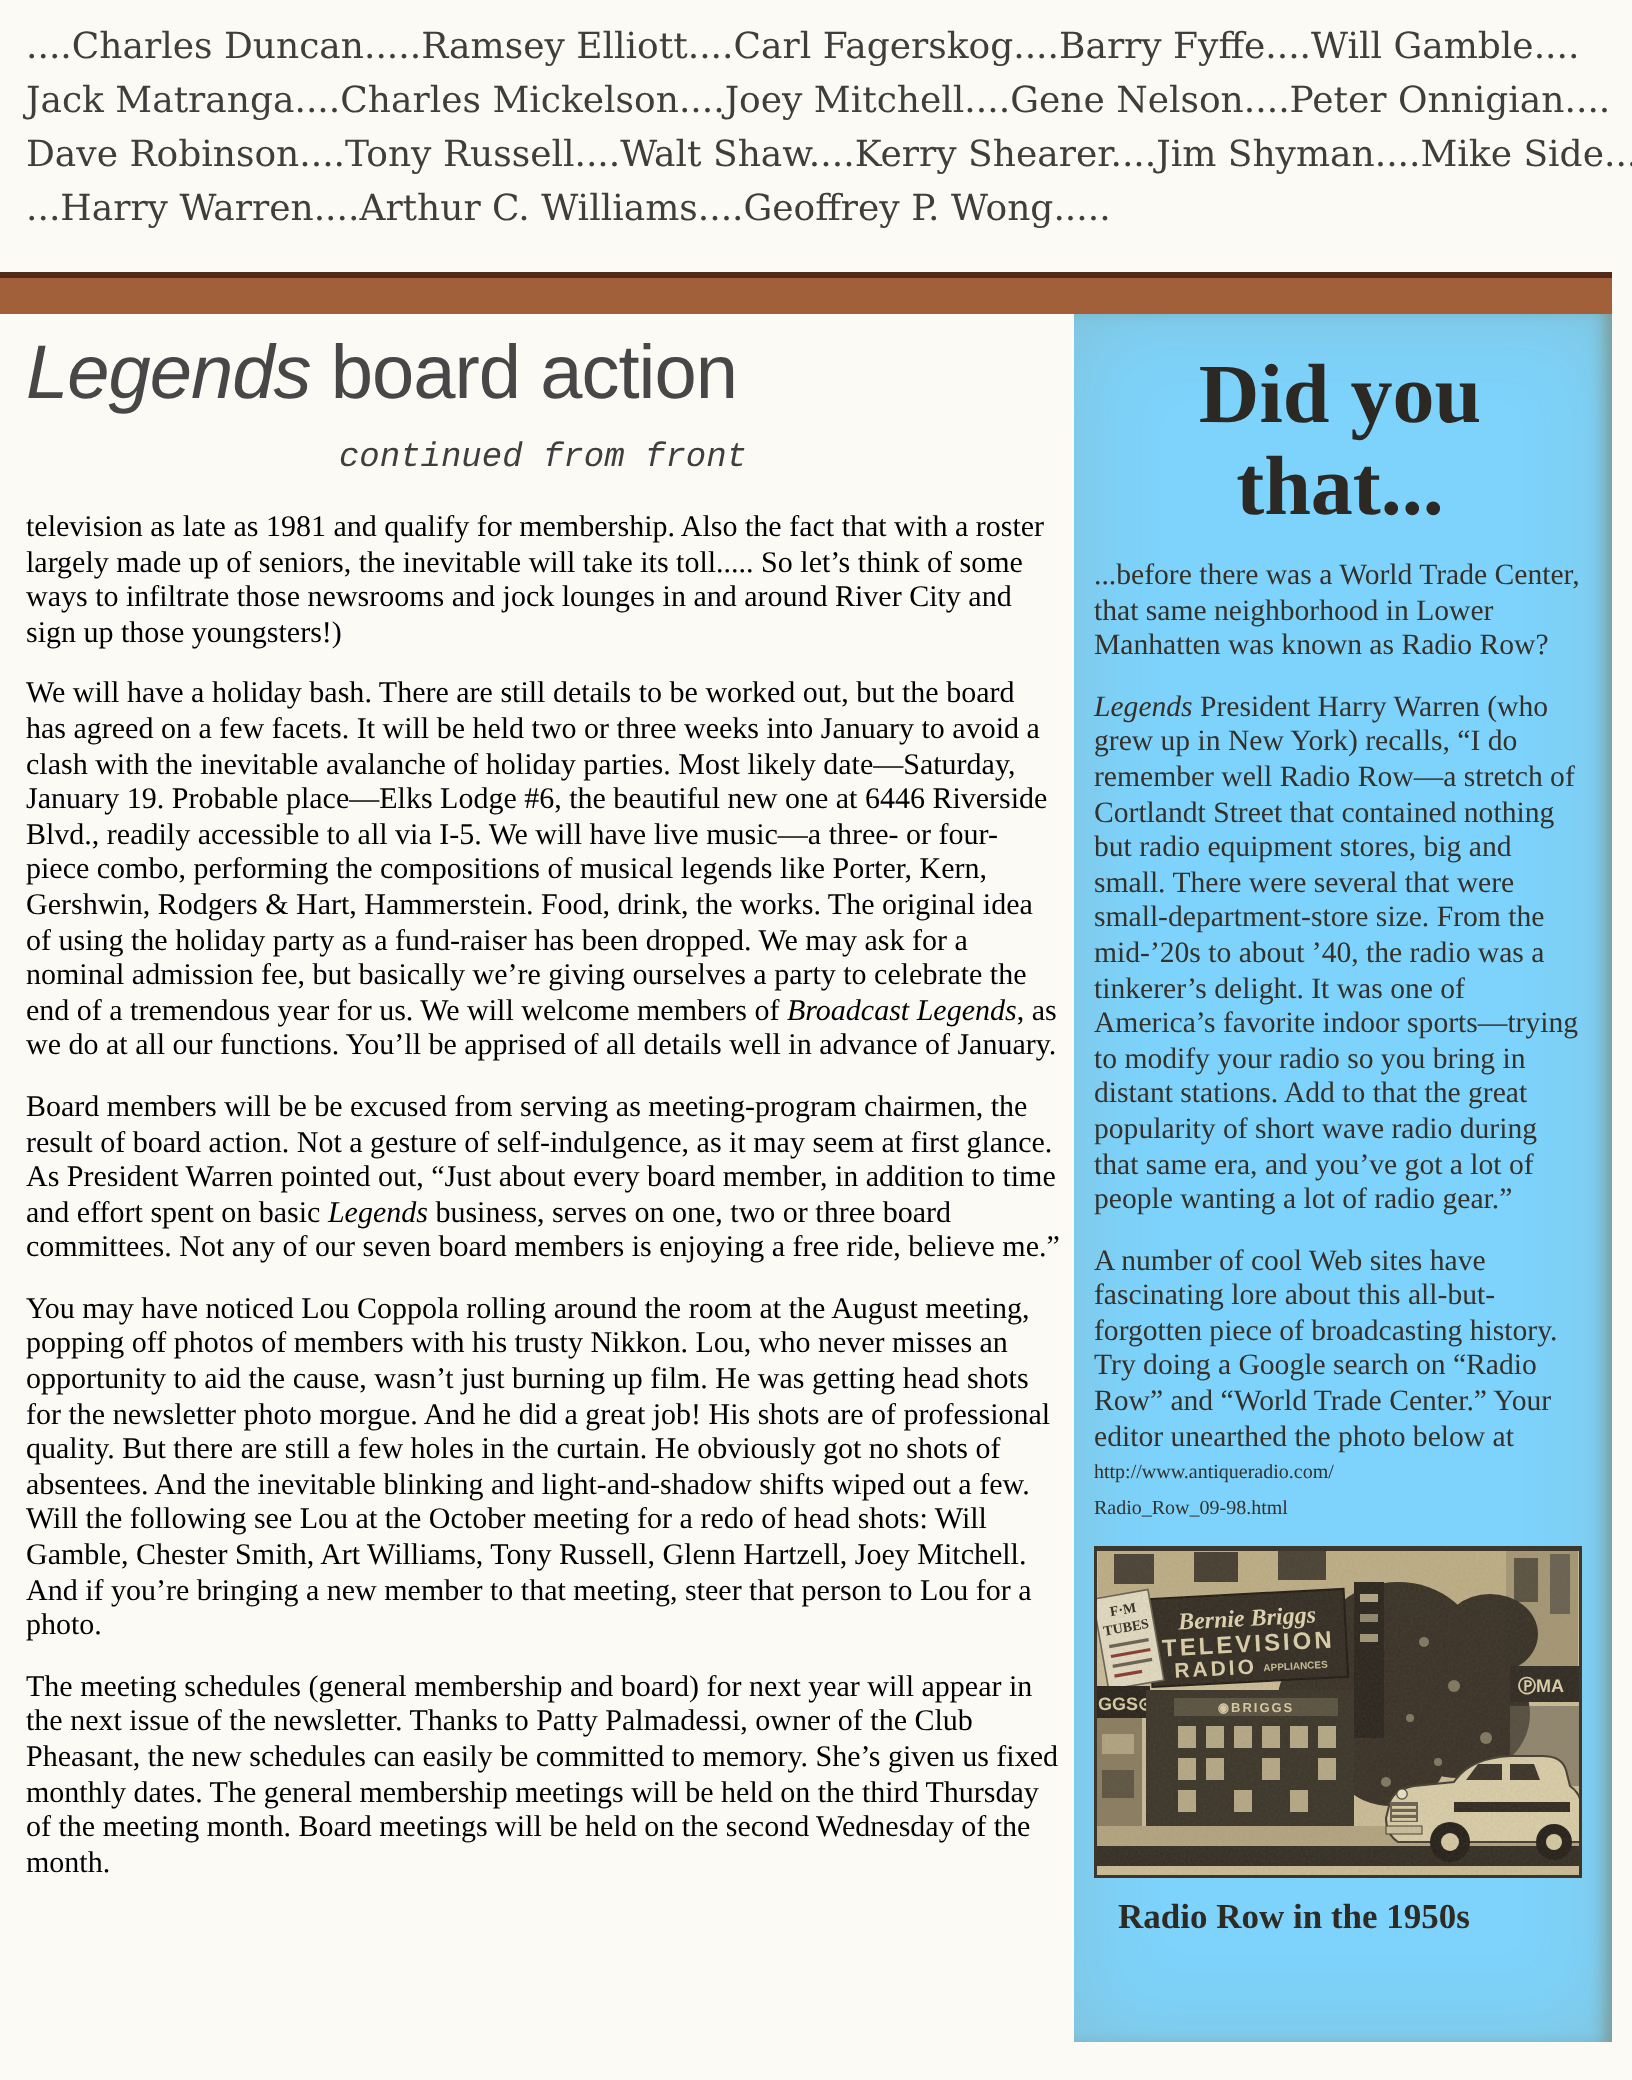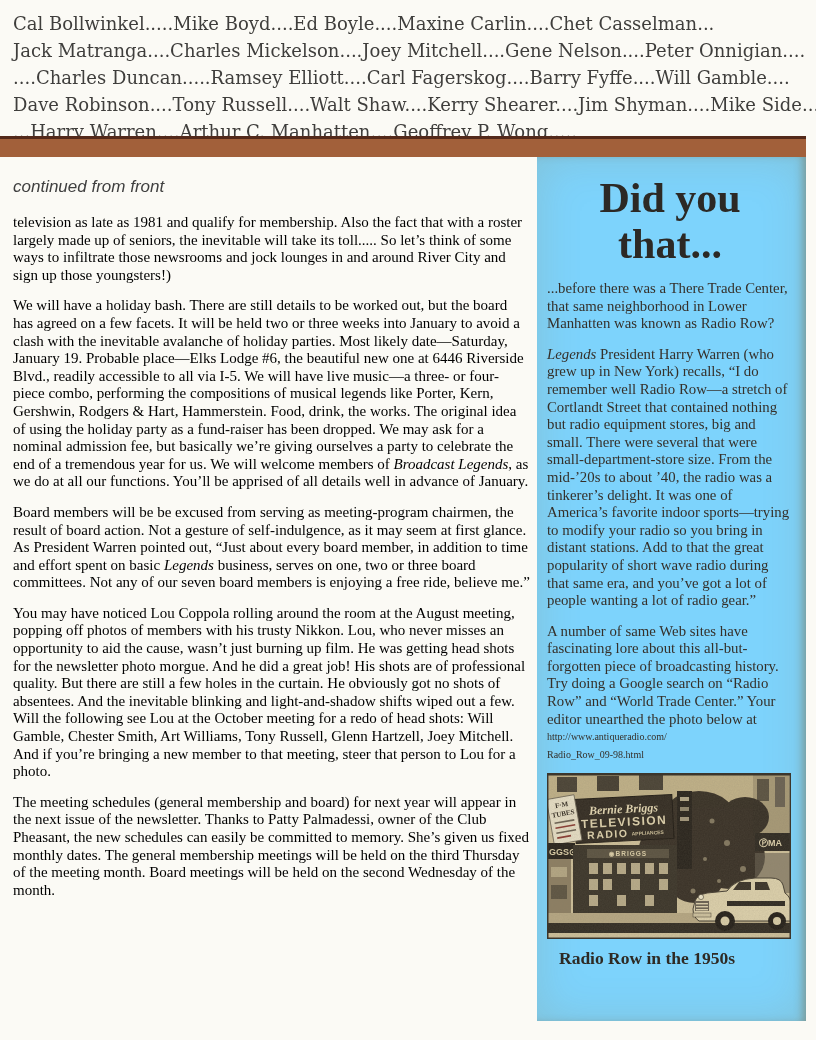--- a/index.html
+++ b/index.html
@@ -14,22 +14,22 @@
 
   
   .bar{position:absolute;top:136px;left:0;width:806px;height:21px;
        background:linear-gradient(#53291a 0 3px,#a2603a 3px 100%);}
 
   
   .article{position:absolute;left:13px;top:166px;width:517px;color:#383838;}
   .article h1{font-family:"Liberation Sans",sans-serif;font-size:38px;font-weight:400;
               color:#474747;margin:0;letter-spacing:-0.5px;}
   .article h1 .ital{font-style:italic;}
-  .subtitle{font-family:Liberation Sans, sans-serif;font-style:italic;font-size:17px;
-            color:#3f3f3f;margin-top:11px;}
+  .subtitle{font-family:Liberation Mono, monospace;font-style:italic;font-size:17px;
+            color:#3f3f3f;margin-top:11px;text-align:center;}
   .article p{font-family:"Liberation Serif",serif;font-size:15px;line-height:17.6px;
              margin:13px 0 0 0;color:#000000;}
   .article p:first-of-type{margin-top:17px;}
   .runbold{font-weight:400;}
   .runital{font-style:italic;}
 
   
   .sidebar{position:absolute;left:537px;top:157px;width:269px;height:864px;
            background:#7dd3fc;
            box-shadow:inset 0 0 45px rgba(150,125,70,.20), inset -6px 0 8px -3px rgba(110,90,50,.45);
@@ -47,43 +47,43 @@
   .ph-script{font-family:"Liberation Serif",serif;font-style:italic;font-weight:700;}
   .ph-block{font-family:"Liberation Sans",sans-serif;font-weight:700;}
   .ph-serif{font-family:"Liberation Serif",serif;font-weight:700;}
 </style>
 </head>
 <body>
 
 <div class="page">
 
   <div class="names">
-    <div>Cal Bollwinkel.....Mike Boyd....Ed Boyle....Maxine Carlin....Chet Casselman...</div>
+    <div>....Charles Duncan.....Ramsey Elliott....Carl Fagerskog....Barry Fyffe....Will Gamble....</div>
     <div>Jack Matranga....Charles Mickelson....Joey Mitchell....Gene Nelson....Peter Onnigian....</div>
-    <div>....Charles Duncan.....Ramsey Elliott....Carl Fagerskog....Barry Fyffe....Will Gamble....</div>
     <div>Dave Robinson....Tony Russell....Walt Shaw....Kerry Shearer....Jim Shyman....Mike Side...</div>
-    <div>...Harry Warren....Arthur C. Manhatten....Geoffrey P. Wong.....</div>
+    <div>...Harry Warren....Arthur C. Williams....Geoffrey P. Wong.....</div>
   </div>
 
   <div class="bar"></div>
 
   <div class="article">
+    <h1><span class="ital">Legends</span><span> board action</span></h1>
     <div class="subtitle">continued from front</div>
     <p><span>television as late as 1981 and qualify for membership. Also the fact that with a roster largely made up of seniors, the inevitable will take its toll..... So let’s think of some ways to infiltrate those newsrooms and jock lounges in and around River City and sign up those youngsters!)</span></p>
     <p><span>We will have a </span><span class="runbold">holiday bash</span><span>. There are still details to be worked out, but the board has agreed on a few facets. It will be held two or three weeks into January to avoid a clash with the inevitable avalanche of holiday parties. Most likely date—Saturday, January 19. Probable place—Elks Lodge #6, the beautiful new one at 6446 Riverside Blvd., readily accessible to all via I-5. We will have live music—a three- or four- piece combo, performing the compositions of musical legends like Porter, Kern, Gershwin, Rodgers &amp; Hart, Hammerstein. Food, drink, the works. The original idea of using the holiday party as a fund-raiser has been dropped. We may ask for a nominal admission fee, but basically we’re giving ourselves a party to celebrate the end of a tremendous year for us. We will welcome members of </span><span class="runital">Broadcast Legends</span><span>, as we do at all our functions. You’ll be apprised of all details well in advance of January.</span></p>
     <p><span>Board members will be be excused from serving as </span><span class="runbold">meeting-program chairmen</span><span>, the result of board action. Not a gesture of self-indulgence, as it may seem at first glance. As President Warren pointed out, “Just about every board member, in addition to time and effort spent on basic </span><span class="runital">Legends</span><span> business, serves on one, two or three board committees. Not any of our seven board members is enjoying a free ride, believe me.”</span></p>
     <p><span>You may have noticed Lou Coppola rolling around the room at the August meeting, popping off </span><span class="runbold">photos of members</span><span> with his trusty Nikkon. Lou, who never misses an opportunity to aid the cause, wasn’t just burning up film. He was getting head shots for the newsletter photo morgue. And he did a great job!  His shots are of professional quality. But there are still a few holes in the curtain. He obviously got no shots of absentees. And the inevitable blinking and light-and-shadow shifts wiped out a few. Will the following see Lou at the October meeting for a redo of head shots: Will Gamble, Chester Smith, Art Williams, Tony Russell, Glenn Hartzell, Joey Mitchell. And if you’re bringing a new member to that meeting, steer that person to Lou for a photo.</span></p>
     <p><span>The </span><span class="runbold">meeting schedules</span><span> (general membership and board) for next year will appear in the next issue of the newsletter. Thanks to Patty Palmadessi, owner of the Club Pheasant, the new schedules can easily be committed to memory. She’s given us fixed monthly dates. The general membership meetings will be held on the third Thursday of the meeting month. Board meetings will be held on the second Wednesday of the month.</span></p>
   </div>
 
   <aside class="sidebar">
     <h2><span>Did you</span><br><span>that...</span></h2>
-    <p><span>...before there was a There Trade Center, that same neighborhood in Lower Manhatten was known as </span><span class="runbold">Radio Row?</span></p>
+    <p><span>...before there was a World Trade Center, that same neighborhood in Lower Manhatten was known as </span><span class="runbold">Radio Row?</span></p>
     <p><span class="runital">Legends</span><span> President Harry Warren (who grew up in New York) recalls, “I do remember well Radio Row—a stretch of Cortlandt Street that contained nothing but radio equipment stores, big and small. There were several that were small-department-store size. From the mid-’20s to about ’40, the radio was a tinkerer’s delight. It was one of America’s favorite indoor sports—trying to modify your radio so you bring in distant stations. Add to that the great popularity of short wave radio during that same era, and you’ve got a lot of people wanting a lot of radio gear.”</span></p>
-    <p><span>A number of same Web sites have fascinating lore about this all-but-forgotten piece of broadcasting history. Try doing a Google search on “Radio Row” and “World Trade Center.” Your editor unearthed the photo below at</span></p>
+    <p><span>A number of cool Web sites have fascinating lore about this all-but-forgotten piece of broadcasting history. Try doing a Google search on “Radio Row” and “World Trade Center.” Your editor unearthed the photo below at</span></p>
     <div class="url"><span>http://www.antiqueradio.com/</span><br><span>Radio_Row_09-98.html</span></div>
 
     <div class="photo">
       <svg width="244" height="166" viewBox="0 0 244 166" xmlns="http://www.w3.org/2000/svg">
         <defs>
           <filter id="grain" x="0" y="0" width="100%" height="100%">
             <feTurbulence type="fractalNoise" baseFrequency="0.8" numOctaves="2" result="n"></feTurbulence>
             <feColorMatrix in="n" type="matrix" values="0 0 0 0 0.22 0 0 0 0 0.19 0 0 0 0 0.13 0 0 0 0.4 0"></feColorMatrix>
           </filter>
         </defs>

